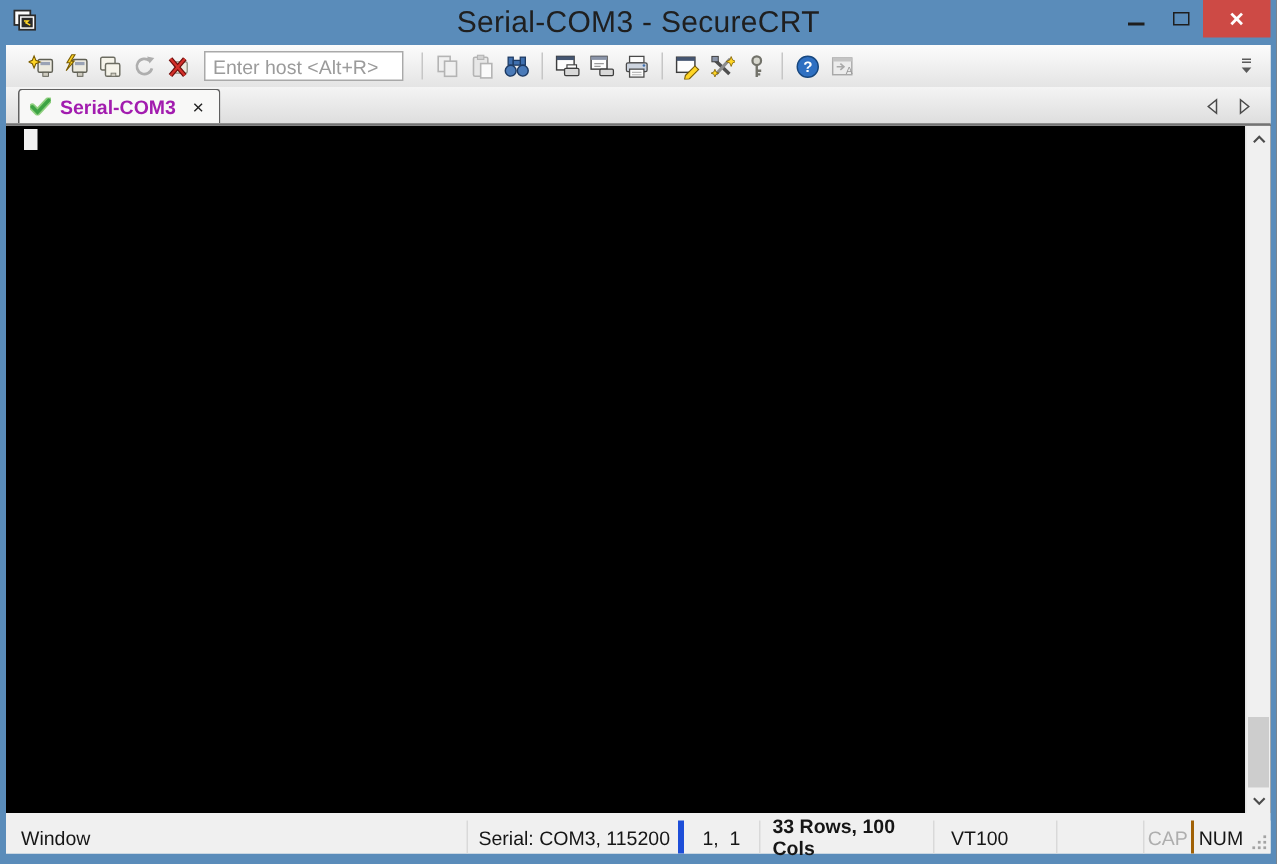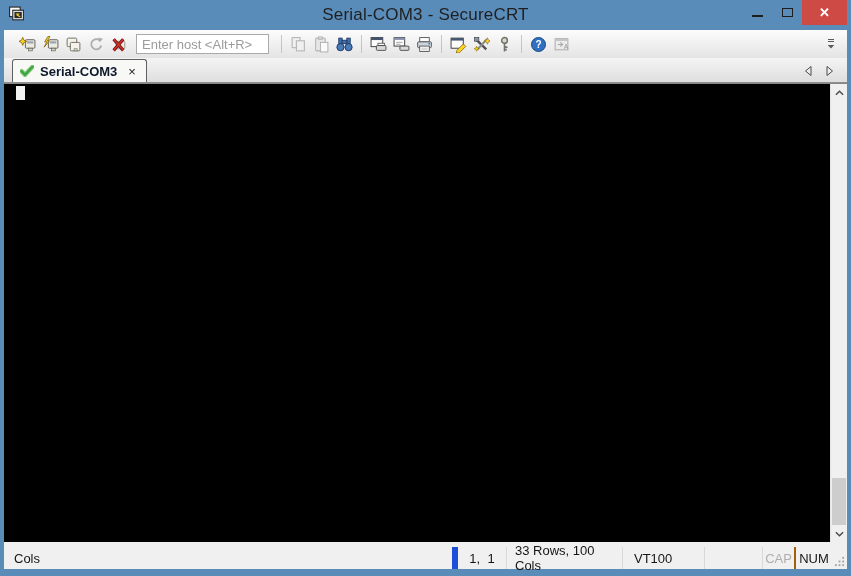--- a/index.html
+++ b/index.html
@@ -8,21 +8,21 @@
     position:relative; width:851px; height:576px;
     background:#5a8cba; overflow:hidden;
   }
   
   .titlebar { position:absolute; top:0; left:0; right:0; height:30px; }
   .app-icon { position:absolute; left:8px; top:6px; width:17px; height:17px; display:block; }
   .app-icon svg { width:17px; height:17px; display:block; }
   .title {
     position:absolute; left:0; right:0; top:0; height:30px;
     display:flex; align-items:center; justify-content:center;
-    font-size:17px; color:#1f1f1f; letter-spacing:0.2px;
+    font-size:20px; color:#1f1f1f; letter-spacing:0.2px;
   }
   .win-controls { position:absolute; top:0; right:4px; display:flex; }
   .wbtn { height:25px; display:flex; align-items:center; justify-content:center; cursor:default; }
   .btn-min, .btn-max { width:30px; }
   .min-glyph { display:block; width:11px; height:0; border-bottom:2px solid #1e1e1e; margin-top:6px; }
   .max-glyph { display:block; width:11px; height:9px; border:1.5px solid #1e1e1e; background:transparent; }
   .btn-close { width:45px; background:#cd4a45; color:#ffffff; font-size:13px; font-weight:bold; }
   
   .app-body {
     position:absolute; top:30px; left:4px; right:4px; bottom:7px;
@@ -52,21 +52,21 @@
     height:25px; display:flex; align-items:flex-end; padding-left:8px;
     background:linear-gradient(#f4f4f4,#dedede); border-bottom:1px solid #8f8f8f;
   }
   .tab {
     height:23px; display:flex; align-items:center; padding:0 10px 0 7px;
     background:#f8f8f7; border:1px solid #606060; border-bottom:none;
     border-radius:3px 3px 0 0; cursor:default;
   }
   .tab-check { width:14px; height:12px; margin-right:6px; display:block; }
   .tab-check svg { width:14px; height:12px; display:block; }
-  .tab-label { font-size:13px; font-weight:bold; color:#0f172a; }
+  .tab-label { font-size:13px; font-weight:bold; color:#a21caf; }
   .tab-close { margin-left:11px; font-size:13px; color:#222; line-height:1; cursor:default; }
   .tab-arrows { margin-left:auto; margin-right:12px; display:flex; gap:12px; align-items:center; padding-bottom:5px; }
   .tab-arrows span { display:block; width:10px; height:12px; }
   .tab-arrows svg { width:10px; height:12px; display:block; }
   
   .terminal {
     flex:1; position:relative; background:#000000;
     border-top:1px solid #868686; margin-bottom:5px;
   }
   .cursor { position:absolute; left:12px; top:2px; width:9px; height:14px; background:#f2f2f2; }
@@ -76,22 +76,22 @@
   }
   .sb-up, .sb-down { position:absolute; left:0; width:100%; height:17px; display:flex; align-items:center; justify-content:center; }
   .sb-up { top:0; } .sb-down { bottom:0; }
   .sb-up svg, .sb-down svg { width:9px; height:6px; display:block; }
   .sb-thumb { position:absolute; left:1px; right:1px; bottom:17px; height:47px; background:#cdcdcd; }
   
   .statusbar { height:22px; display:flex; align-items:stretch; background:#f0f0f0; font-size:13px; color:#161616; }
   .seg { display:flex; align-items:center; }
   .seg-ready { flex:1; padding-left:10px; }
   .seg-serial { width:141px; padding-left:7px; border-left:1px solid #d9d9d9; }
-  .seg-pos { width:54px; justify-content:center; border-left:6px solid #1d4ed8; white-space:pre; }
-  .seg-size { width:116px; padding-left:8px; border-left:1px solid #d9d9d9; }
+  .seg-pos { width:54px; justify-content:center; border-left:4px solid #1d4ed8; white-space:pre; }
+  .seg-size { width:116px; padding-left:8px; border-left:1px solid #d9d9d9;font-weight:bold; }
   .seg-emu { width:82px; padding-left:11px; border-left:1px solid #d9d9d9; }
   .seg-blank { width:58px; border-left:1px solid #d9d9d9; }
   .seg-cap { width:32px; justify-content:center; border-left:1px solid #d9d9d9; color:#aeaeae; }
   .seg-num { width:38px; justify-content:center; border-left:2px solid #a16207; }
   .seg-grip { width:15px; align-items:flex-end; justify-content:flex-end; padding:0 2px 2px 0; }
   .seg-grip svg { width:11px; height:11px; display:block; }
 </style>
 </head>
 <body>
 
@@ -292,21 +292,22 @@
         <div class="sb-thumb"></div>
         <div class="sb-down">
           <svg viewBox="0 0 10 6">
               <path d="M1 1 L5 5 L9 1" fill="none" stroke="#4c4c4c" stroke-width="1.6"></path>
             </svg>
         </div>
       </div>
     </div>
 
     <div class="statusbar">
-      <div class="seg seg-ready">Cols</div>
+      <div class="seg seg-ready">Window</div>
+      <div class="seg seg-serial">Serial: COM3, 115200</div>
       <div class="seg seg-pos">1,  1</div>
       <div class="seg seg-size">33 Rows, 100 Cols</div>
       <div class="seg seg-emu">VT100</div>
       <div class="seg seg-blank"></div>
       <div class="seg seg-cap">CAP</div>
       <div class="seg seg-num">NUM</div>
       <div class="seg seg-grip">
         <svg viewBox="0 0 12 12">
             <g fill="#a3a3a3">
               <rect x="9" y="9" width="2" height="2"></rect>

